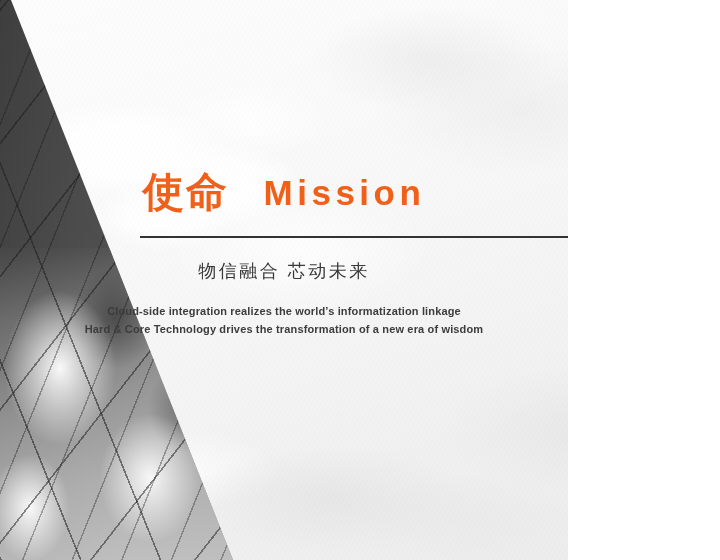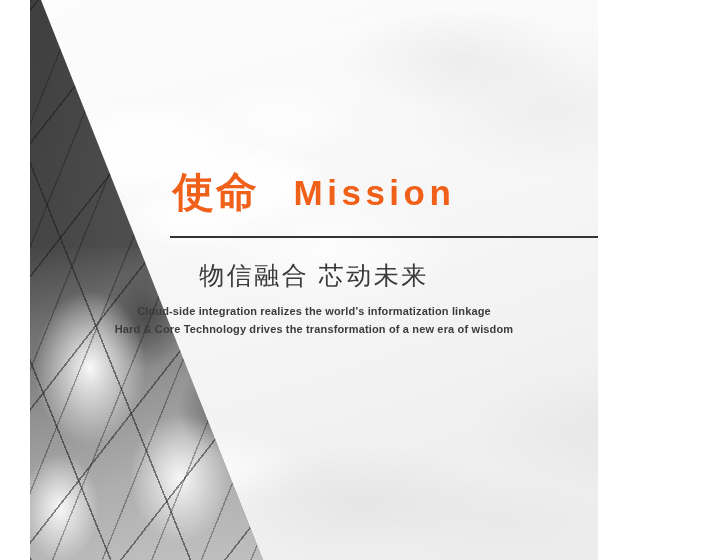--- a/index.html
+++ b/index.html
@@ -9,21 +9,20 @@
     background: #ffffff;
   }
 
   #stage {
     position: relative;
     width: 568px;
     height: 560px;
     overflow: hidden;
     font-family: "Liberation Sans", "DejaVu Sans", sans-serif;
     background: #f7f7f7;
-    margin-left: 30px;
   }
 
   
 
   .bg-layer {
     position: absolute;
     inset: 0;
     pointer-events: none;
   }
 
@@ -205,21 +204,21 @@
     height: 2px;
     background: #333333;
   }
 
   #subtitle-cn {
     position: absolute;
     left: 0;
     right: 0;
     top: 259px;
     text-align: center;
-    font-size: 25px;
+    font-size: 18px;
     font-weight: 400;
     letter-spacing: 2.5px;
     color: #3a3a3a;
     white-space: nowrap;
   }
 
   .subtitle-en {
     position: absolute;
     left: 0;
     right: 0;

